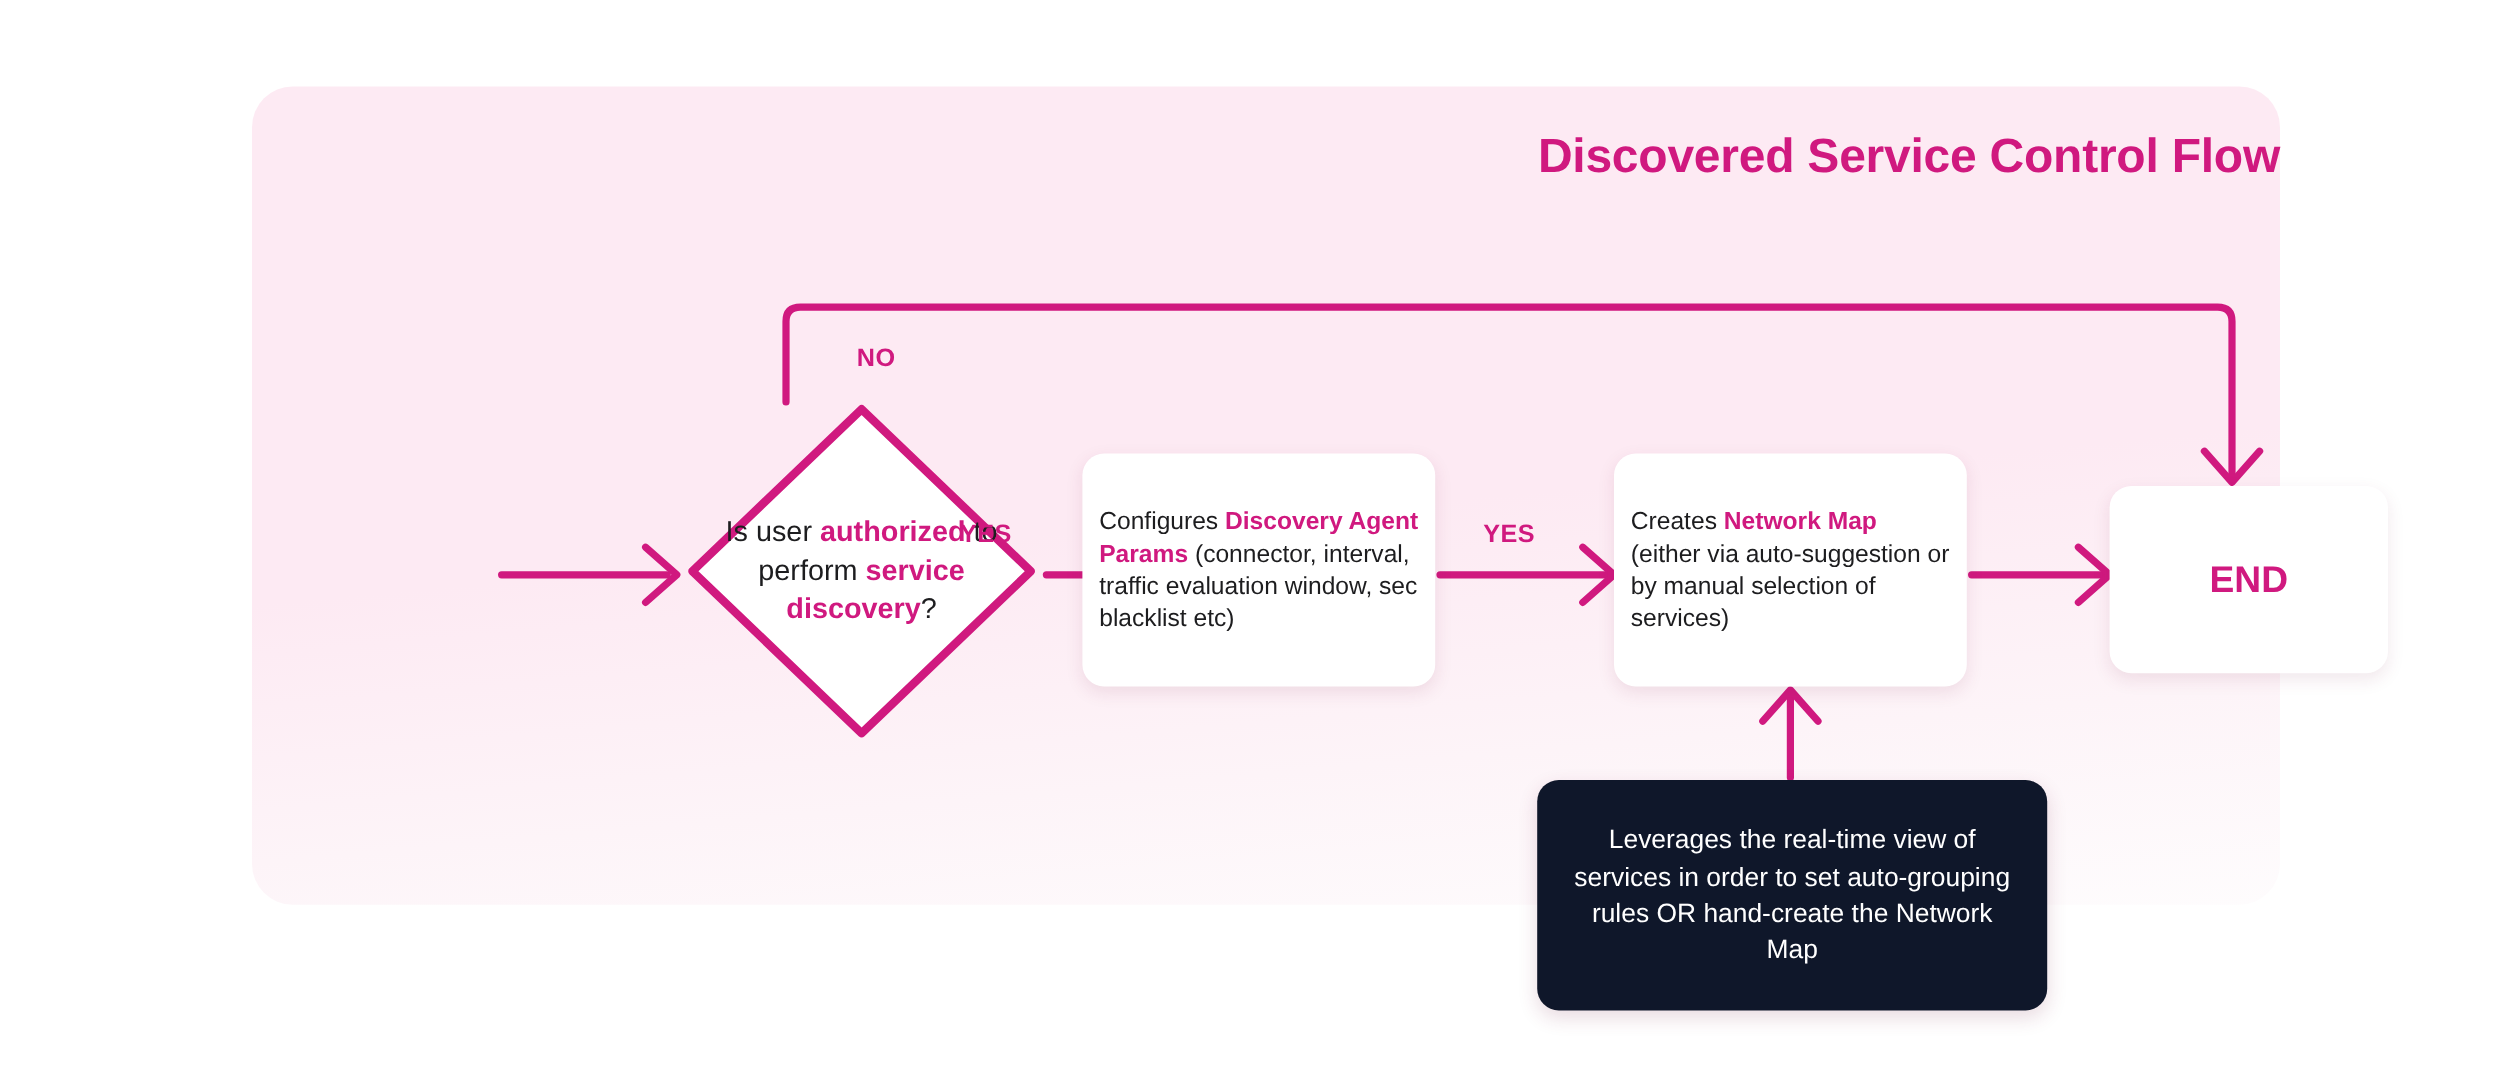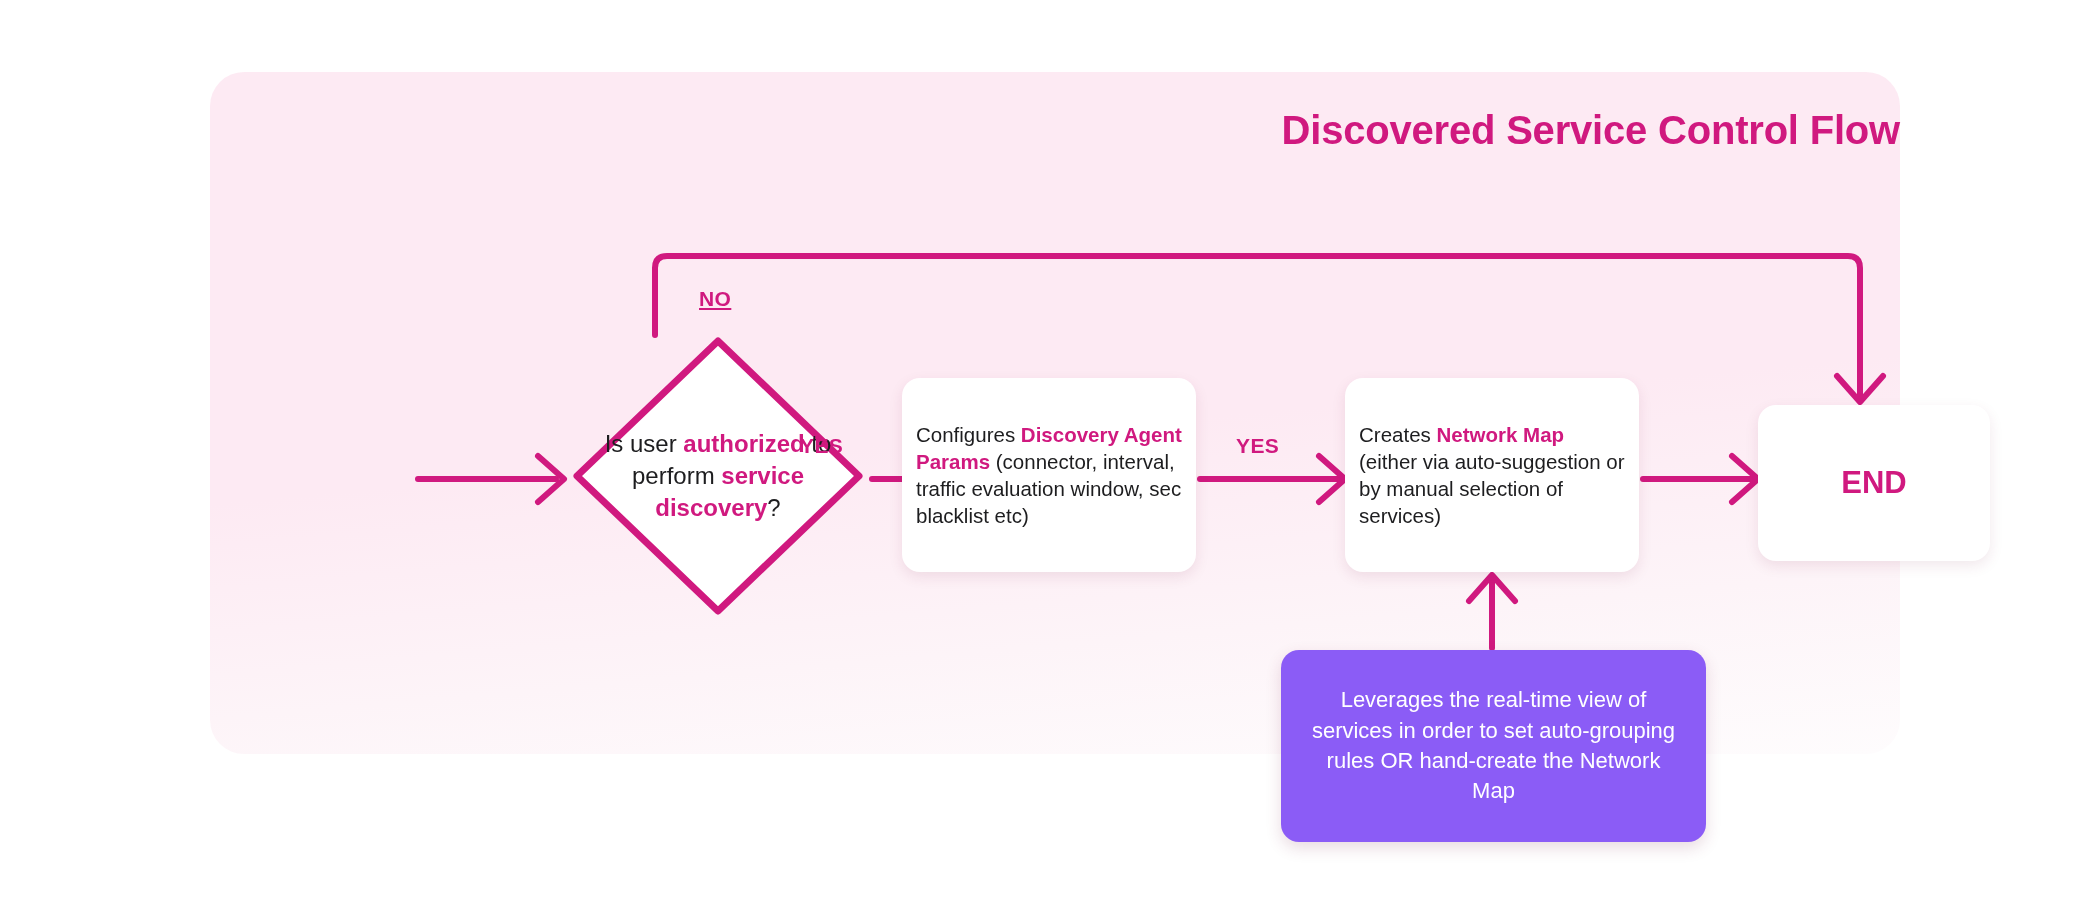--- a/index.html
+++ b/index.html
@@ -73,21 +73,21 @@
   }
 
   
   .note {
     position: absolute;
     left: 1281px;
     top: 650px;
     width: 425px;
     height: 192px;
     border-radius: 18px;
-    background: #8b5cf6;
+    background: #0f172a;
     color: #ffffff;
     display: flex;
     align-items: center;
     justify-content: center;
     text-align: center;
     font-size: 22px;
     line-height: 1.38;
     box-sizing: border-box;
     padding: 10px 22px;
     box-shadow: 0 6px 16px rgba(120, 30, 70, 0.16);
@@ -120,21 +120,21 @@
   #wires { position: absolute; left: 0; top: 0; }
 
   
   .edge-label {
     position: absolute;
     font-size: 21px;
     font-weight: bold;
     color: #d0197f;
     letter-spacing: 0.4px;
   }
-  #label-no   { left: 699px;  top: 287px; text-decoration: underline; }
+  #label-no   { left: 714px;  top: 287px; }
   #label-yes1 { left: 800px;  top: 434px; }
   #label-yes2 { left: 1236px; top: 434px; }
 </style>
 </head>
 <body>
 
 <div id="stage">
 
   <div class="panel"></div>
 

